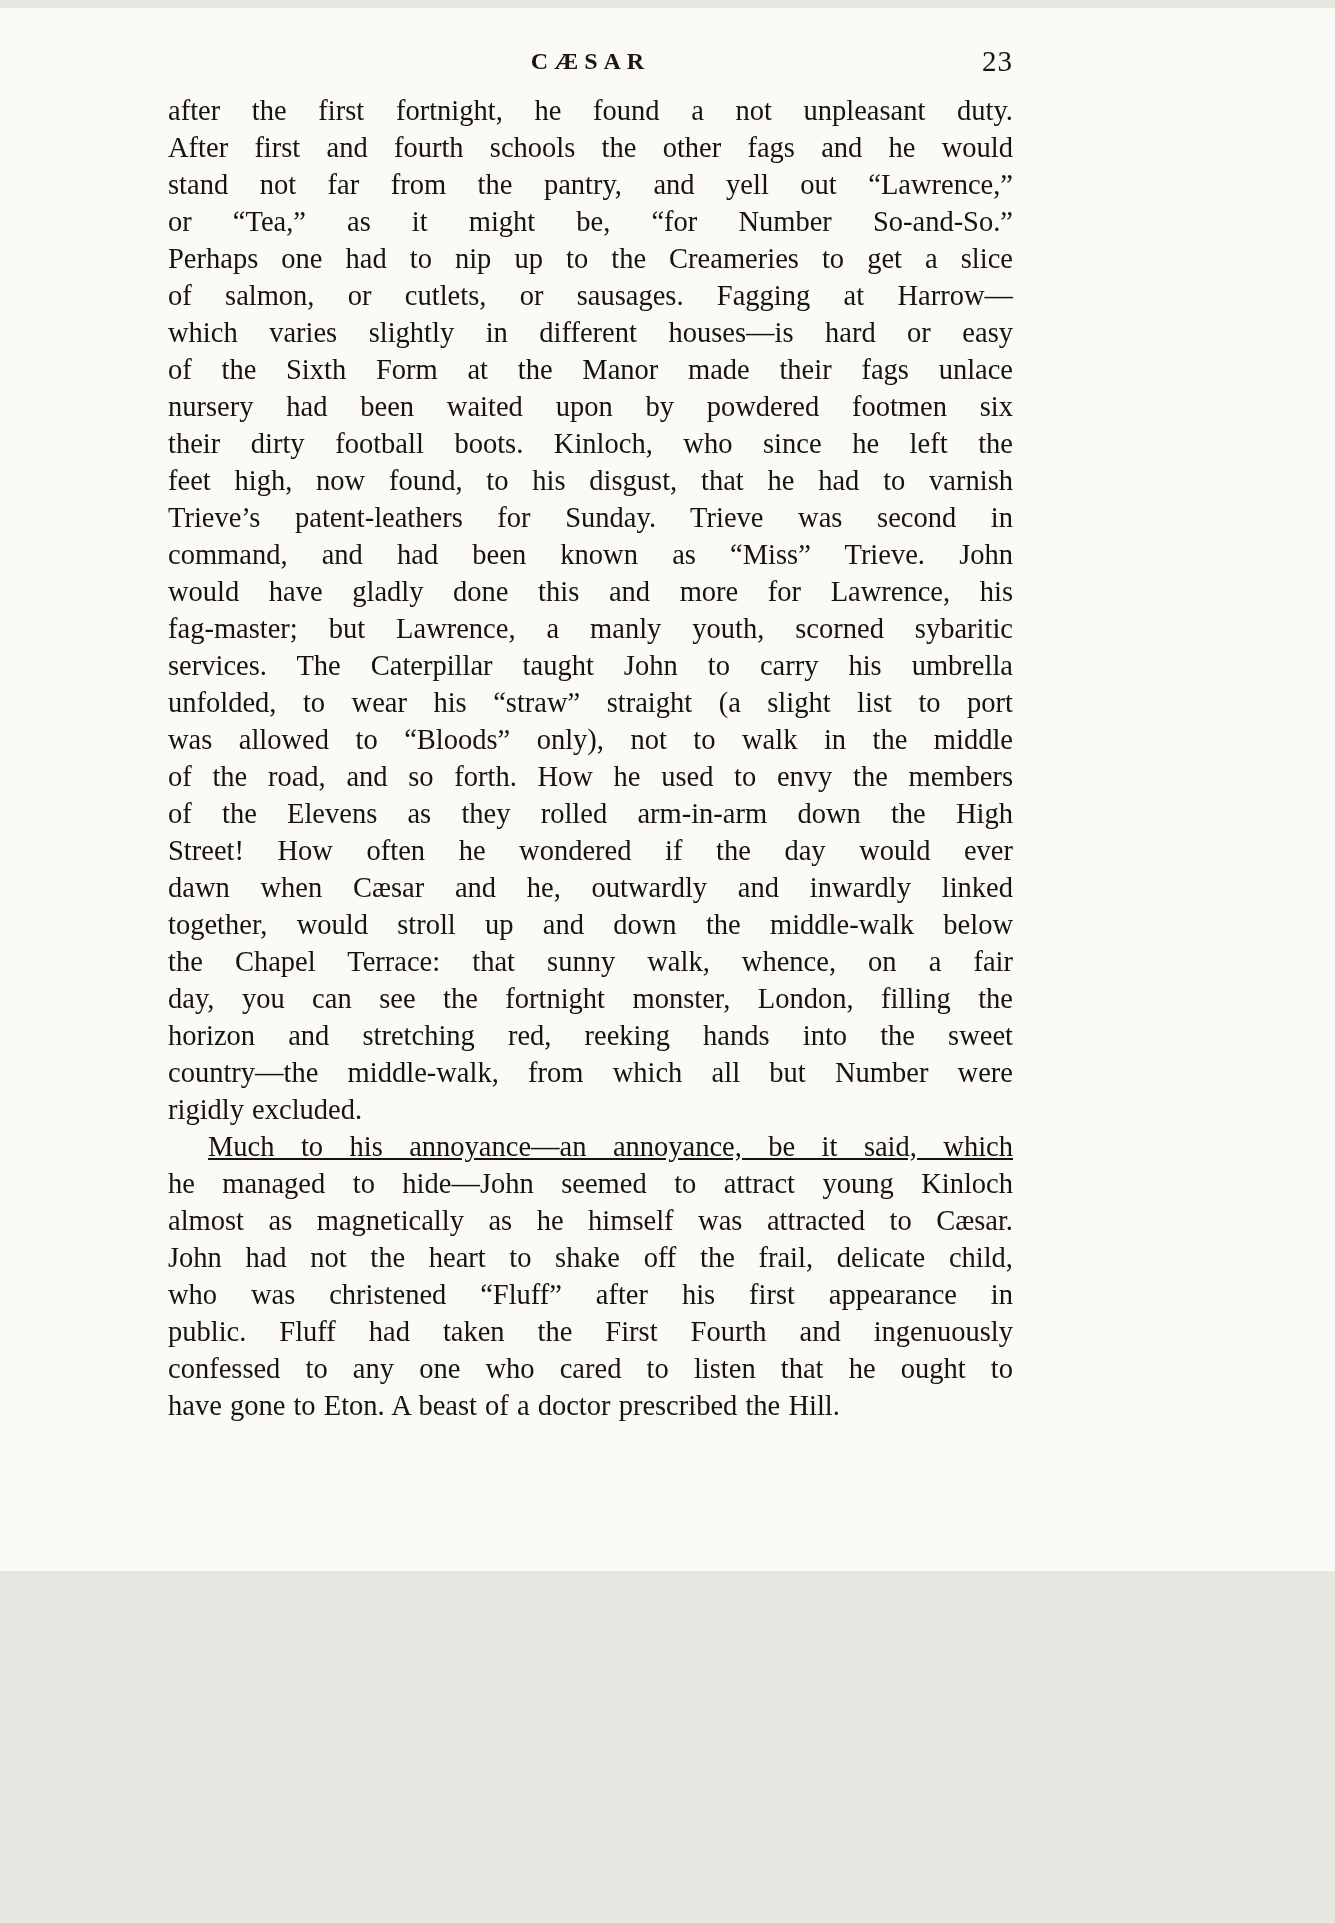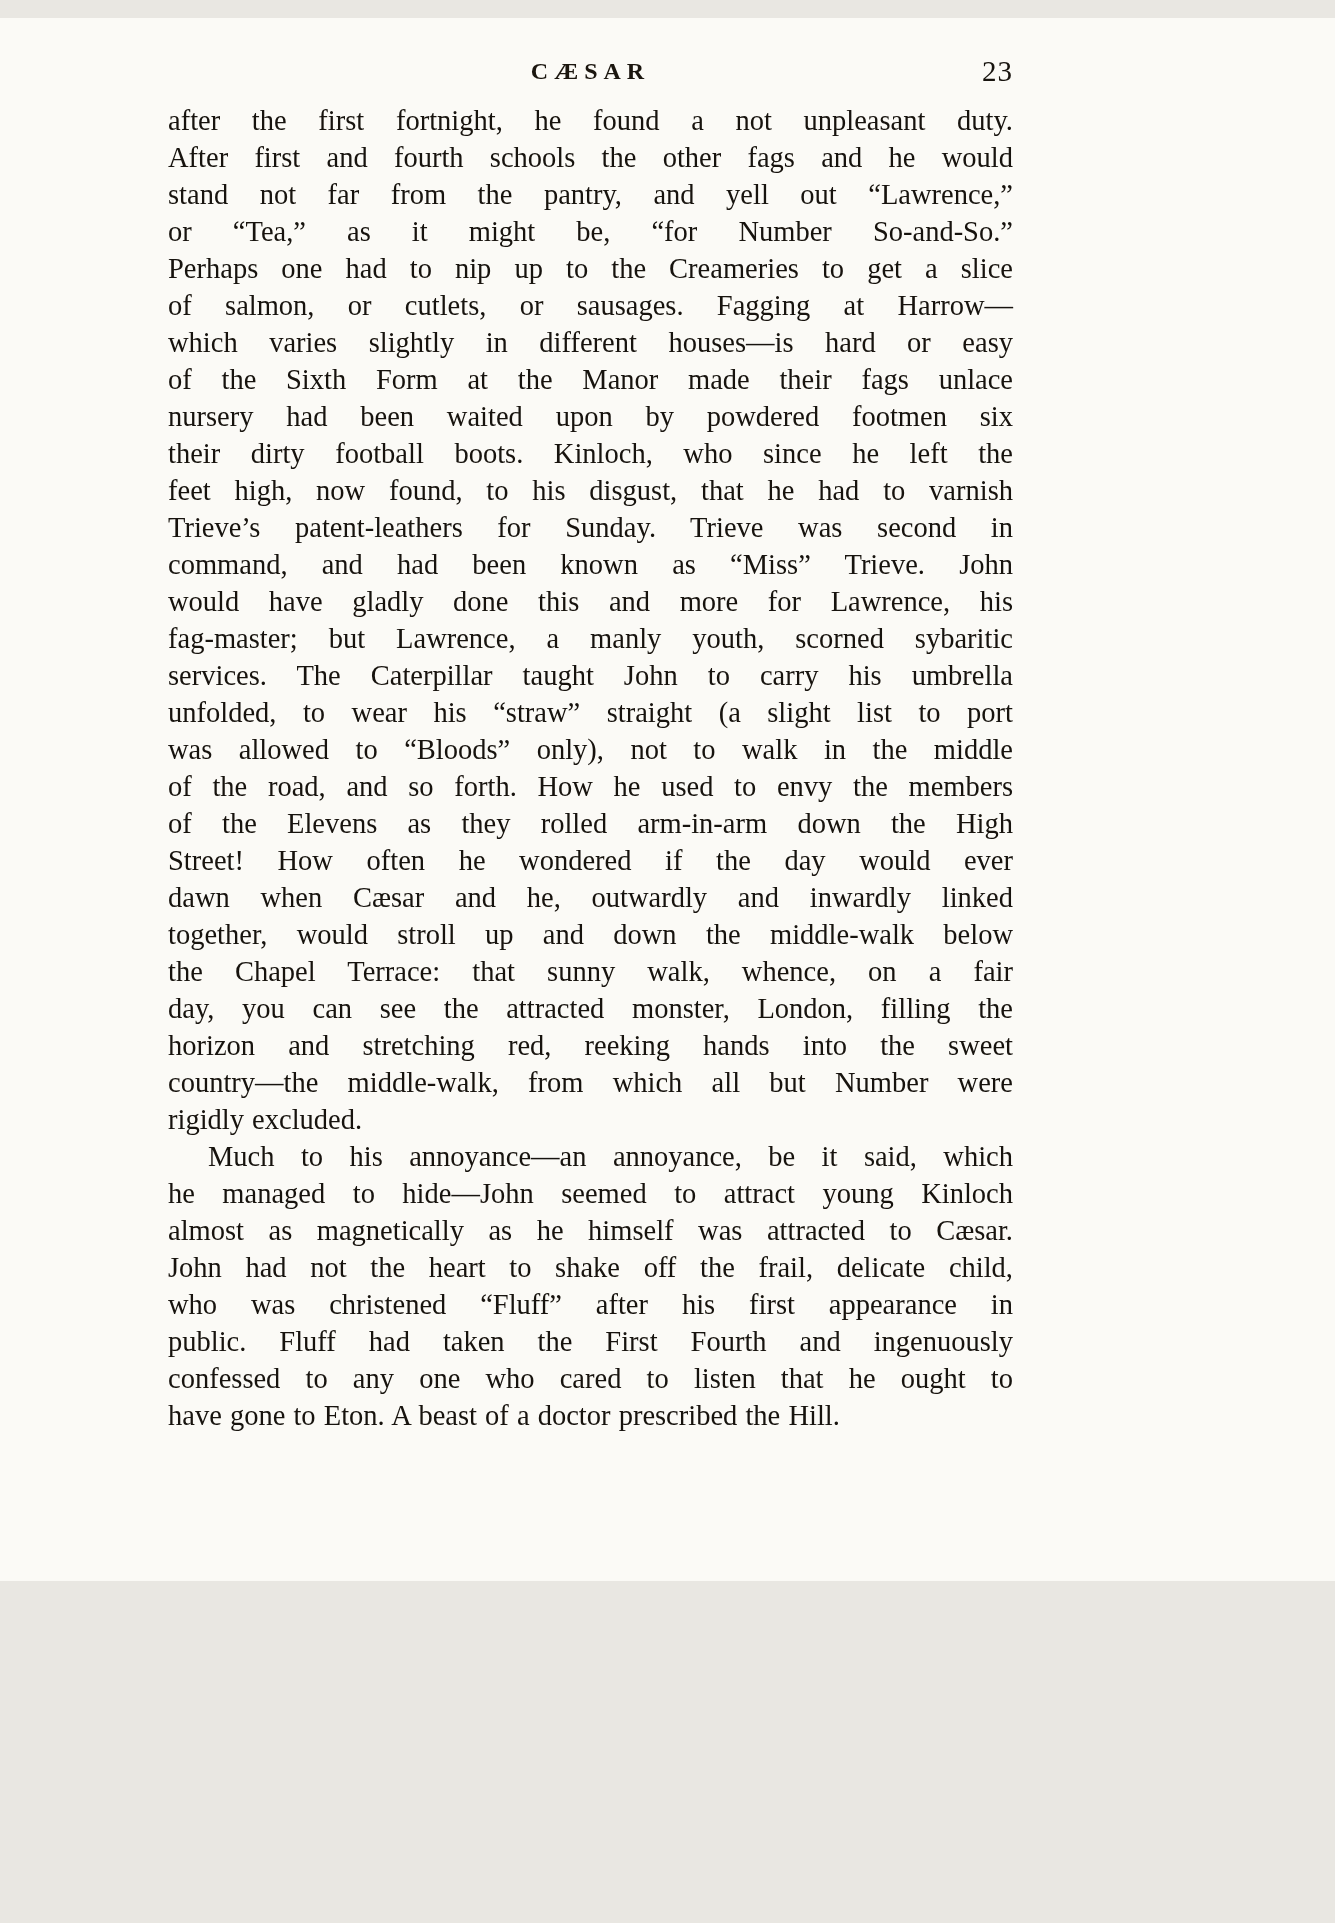--- a/index.html
+++ b/index.html
@@ -2,21 +2,21 @@
 <html><head>
 <meta charset="utf-8">
 <style>
   html, body { margin: 0; padding: 0; }
   body { background: #e9e7e2; }
 
   .page {
     position: relative;
     width: 1335px;
     height: 1563px;
-    margin: 18px auto;
+    margin: 8px auto;
     background: #fbfaf6;
     font-family: "Liberation Serif", "DejaVu Serif", serif;
     color: #17130e;
     overflow: hidden;
   }
 
   .header {
     position: absolute;
     top: 40px;
     left: 168px;
@@ -51,21 +51,21 @@
   }
   .line {
     height: 37px;
     text-align: justify;
     text-align-last: justify;
     -moz-text-align-last: justify;
     white-space: nowrap; 
   }
   .line { white-space: normal; }
   .line.last { text-align-last: left; }
-  .line.indent { text-indent: 40px; }
+  .line.indent { text-indent: 40px; text-decoration: underline; }
 </style>
 </head>
 <body>
 
 <div class="page">
   <div class="header">
     <span class="running-title">CÆSAR</span>
     <span class="page-number">23</span>
   </div>
 
@@ -87,21 +87,21 @@
       <div class="line">fag-master; but Lawrence, a manly youth, scorned sybaritic</div>
       <div class="line">services.  The Caterpillar taught John to carry his umbrella</div>
       <div class="line">unfolded, to wear his “straw” straight (a slight list to port</div>
       <div class="line">was allowed to “Bloods” only), not to walk in the middle</div>
       <div class="line">of the road, and so forth.  How he used to envy the members</div>
       <div class="line">of the Elevens as they rolled arm-in-arm down the High</div>
       <div class="line">Street!  How often he wondered if the day would ever</div>
       <div class="line">dawn when Cæsar and he, outwardly and inwardly linked</div>
       <div class="line">together, would stroll up and down the middle-walk below</div>
       <div class="line">the Chapel Terrace: that sunny walk, whence, on a fair</div>
-      <div class="line">day, you can see the attracted monster, London, filling the</div>
+      <div class="line">day, you can see the fortnight monster, London, filling the</div>
       <div class="line">horizon and stretching red, reeking hands into the sweet</div>
       <div class="line">country—the middle-walk, from which all but Number were</div>
       <div class="line last">rigidly excluded.</div>
       <div class="line indent">Much to his annoyance—an annoyance, be it said, which</div>
       <div class="line">he managed to hide—John seemed to attract young Kinloch</div>
       <div class="line">almost as magnetically as he himself was attracted to Cæsar.</div>
       <div class="line">John had not the heart to shake off the frail, delicate child,</div>
       <div class="line">who was christened “Fluff” after his first appearance in</div>
       <div class="line">public.  Fluff had taken the First Fourth and ingenuously</div>
       <div class="line">confessed to any one who cared to listen that he ought to</div>

